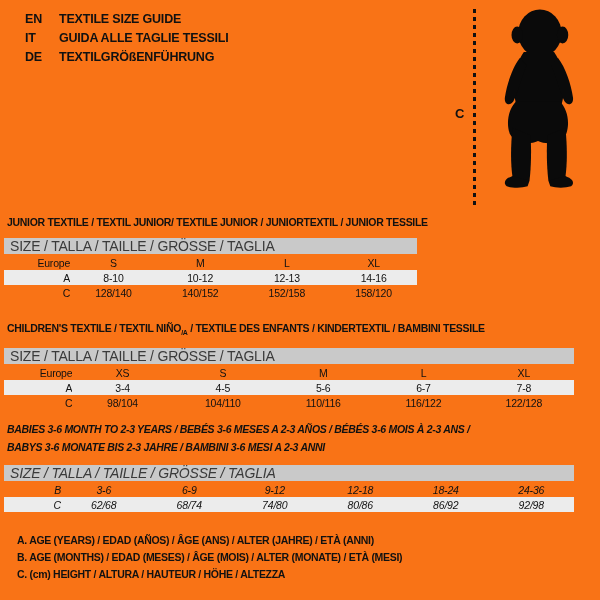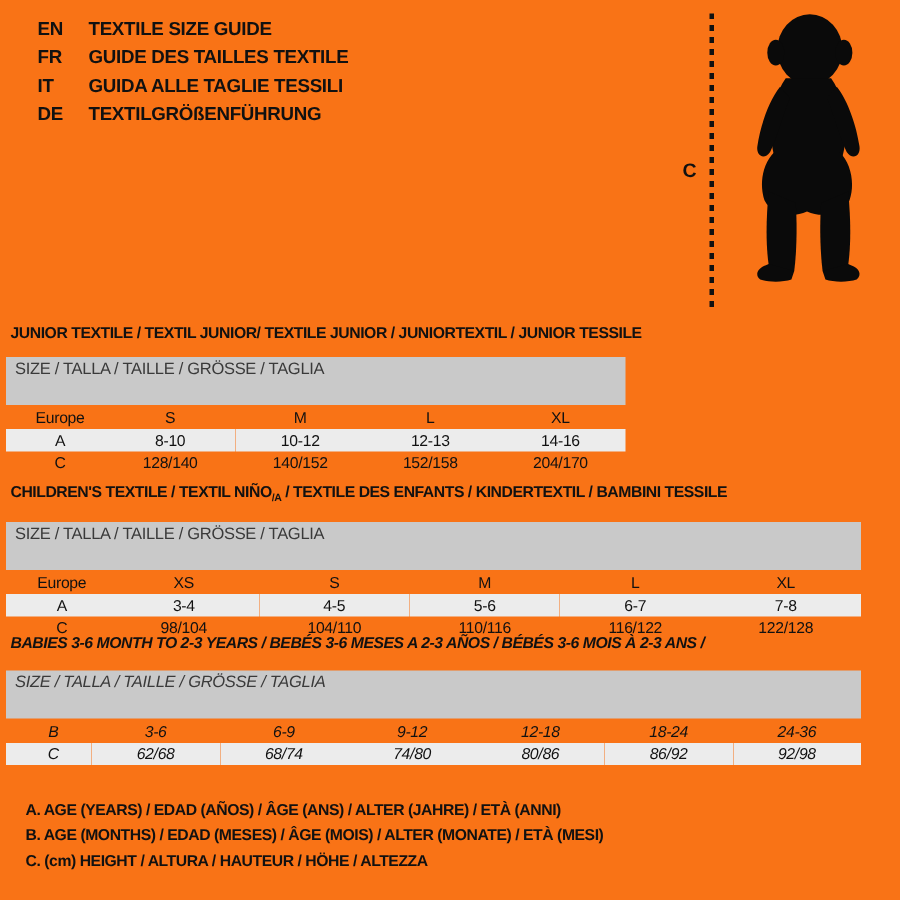--- a/index.html
+++ b/index.html
@@ -18,46 +18,43 @@
   .baby-svg { position: absolute; left: 486px; top: 4px; width: 104px; height: 204px; }
 
   
   .section { position: absolute; left: 4px; }
   .s1 { top: 216px; width: 413px; }
   .s2 { top: 322px; width: 570px; }
   .s3 { top: 420px; width: 570px; font-style: italic; }
   .section-title { font-size: 10.5px; font-weight: bold; letter-spacing: -0.3px; white-space: nowrap; padding-left: 3px; line-height: 13px; }
   .s3 .section-title { line-height: 18px; }
   .subscript { font-size: 7px; vertical-align: sub; }
-  .size-bar { margin-top: 9px; background: #c9c9c9; height: 32px; line-height: 16px; padding-left: 6px;
-    font-size: 11px; color: #3a3a3a; letter-spacing: -0.2px; white-space: nowrap; }
+  .size-bar { margin-top: 9px; background: #c9c9c9; height: 16px; line-height: 16px; padding-left: 6px;
+    font-size: 14px; color: #3a3a3a; letter-spacing: -0.2px; white-space: nowrap; }
   .size-table { width: 100%; border-collapse: collapse; table-layout: fixed; margin-top: 1px; }
   .size-table td { font-size: 10.5px; height: 15px; text-align: center; padding: 0; letter-spacing: -0.2px;
     white-space: nowrap; overflow: hidden; }
-  .size-table td:first-child { text-align: center; padding-left: 6px; }
+  .size-table td:first-child { text-align: right; padding-left: 6px; }
   .size-table tbody tr:nth-child(even) td { background: #ececec; }
   .s1 .size-table td:first-child { width: 16%; }
   .s2 .size-table td:first-child { width: 12%; }
   .s3 .size-table td:first-child { width: 10%; }
 
   
   .legend { position: absolute; left: 17px; top: 532px; }
   .legend-line { font-size: 10.5px; font-weight: bold; letter-spacing: -0.3px; line-height: 17px; white-space: nowrap; }
 </style>
 </head>
 <body>
 
 <div class="page">
 
   <div class="lang-list">
     <div class="lang-row">
       <span class="lang-code">EN</span><span>TEXTILE SIZE GUIDE</span>
-    </div>
-    <div class="lang-row">
-      <span class="lang-code">FR</span><span>GUIDE DES TAILLES TEXTILE</span>
     </div>
     <div class="lang-row">
       <span class="lang-code">IT</span><span>GUIDA ALLE TAGLIE TESSILI</span>
     </div>
     <div class="lang-row">
       <span class="lang-code">DE</span><span>TEXTILGRÖßENFÜHRUNG</span>
     </div>
   </div>
 
   <span class="c-label">C</span>
@@ -96,21 +93,21 @@
             <td>8-10</td>
             <td>10-12</td>
             <td>12-13</td>
             <td>14-16</td>
           </tr>
           <tr>
             <td>C</td>
             <td>128/140</td>
             <td>140/152</td>
             <td>152/158</td>
-            <td>204/170</td>
+            <td>158/120</td>
           </tr>
         </tbody>
     </table>
   </div>
 
   <div class="section s2">
     <div class="section-title"><span>CHILDREN'S TEXTILE / TEXTIL NIÑO</span><span class="subscript">/A</span><span> / TEXTILE DES ENFANTS / KINDERTEXTIL / BAMBINI TESSILE</span></div>
     <div class="size-bar">SIZE / TALLA / TAILLE / GRÖSSE / TAGLIA</div>
     <table class="size-table">
       <tbody>
@@ -137,20 +134,21 @@
             <td>110/116</td>
             <td>116/122</td>
             <td>122/128</td>
           </tr>
         </tbody>
     </table>
   </div>
 
   <div class="section s3">
     <div class="section-title">BABIES 3-6 MONTH TO 2-3 YEARS / BEBÉS 3-6 MESES A 2-3 AÑOS / BÉBÉS 3-6 MOIS À 2-3 ANS /</div>
+    <div class="section-title">BABYS 3-6 MONATE BIS 2-3 JAHRE / BAMBINI 3-6 MESI A 2-3 ANNI</div>
     <div class="size-bar">SIZE / TALLA / TAILLE / GRÖSSE / TAGLIA</div>
     <table class="size-table">
       <tbody>
           <tr>
             <td>B</td>
             <td>3-6</td>
             <td>6-9</td>
             <td>9-12</td>
             <td>12-18</td>
             <td>18-24</td>

